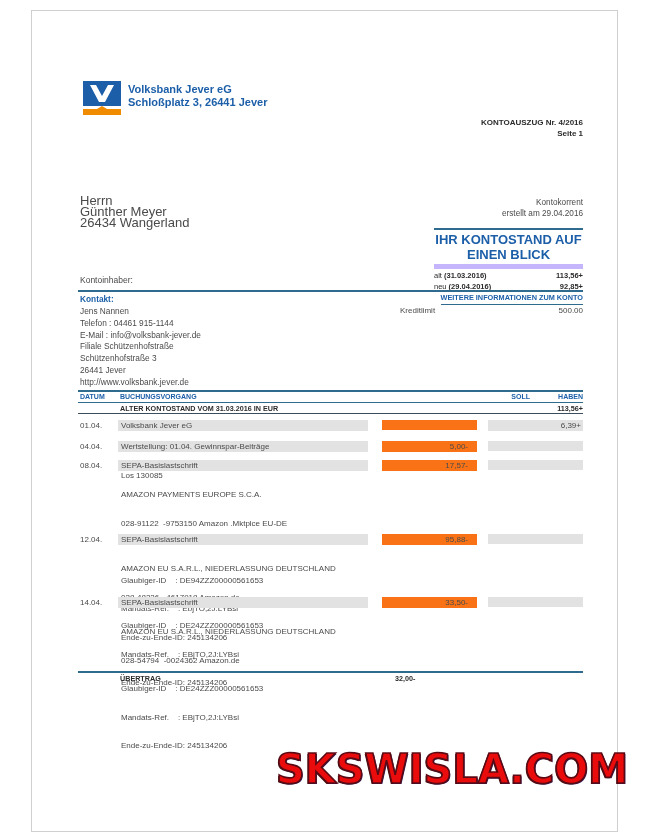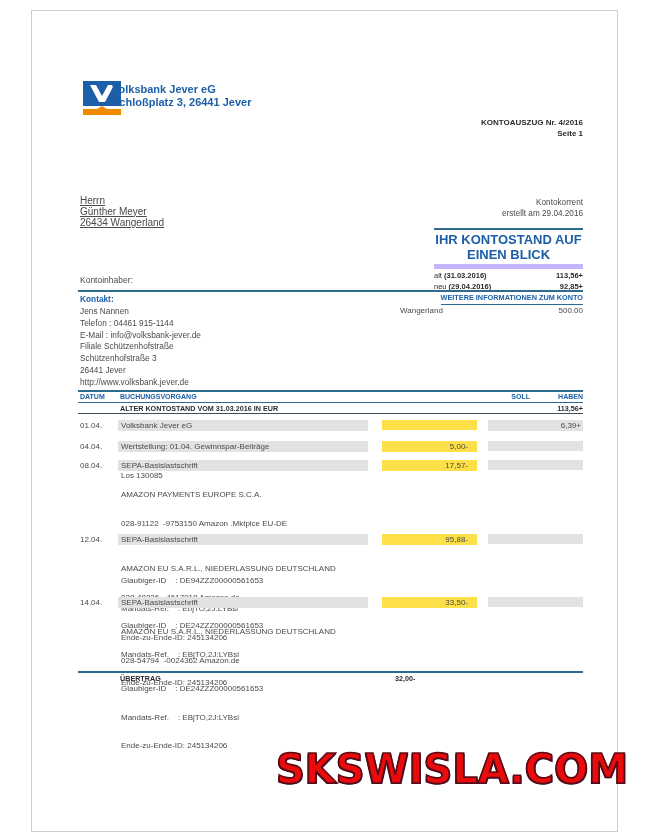--- a/index.html
+++ b/index.html
@@ -5,29 +5,29 @@
   html,body{margin:0;padding:0;background:#ffffff;}
   .page{
     position:relative;width:648px;height:840px;background:#ffffff;overflow:hidden;
     font-family:"Liberation Sans","DejaVu Sans",sans-serif;color:#3c3c3c;
   }
   .frame{position:absolute;left:31px;top:10px;width:585px;height:820px;border:1px solid #cfcfcf;}
   .b{font-weight:bold;text-align:center;}
 
   
   .logo{position:absolute;left:83px;top:81px;width:38px;height:34px;}
-  .bank-name{position:absolute;left:112px;top:83px;font-size:11px;font-weight:bold;color:#1c5fa8;line-height:13px;white-space:pre;}
+  .bank-name{position:absolute;left:128px;top:83px;font-size:11px;font-weight:bold;color:#1c5fa8;line-height:13px;white-space:pre;}
 
   
   .stmt-title{position:absolute;right:65px;top:117px;text-align:right;font-size:8px;font-weight:bold;color:#2b2b2b;line-height:11px;}
   .acct-block{position:absolute;left:443px;top:150px;width:140px;font-size:7.8px;line-height:11px;color:#4a4a4a;}
   .acct-block .lbl{text-align:left;font-weight:bold;color:#2b2b2b;}
   .acct-block .val{text-align:right;}
 
-  .addr{position:absolute;left:80px;top:196px;font-size:10px;line-height:10.8px;color:#4a4a4a;text-decoration:underline;}
+  .addr{position:absolute;left:80px;top:196px;font-size:13px;line-height:10.8px;color:#4a4a4a;}
   .type-block{position:absolute;right:65px;top:197px;text-align:right;font-size:8.2px;line-height:11px;color:#4a4a4a;}
 
   
   .bbox{position:absolute;left:434px;top:228px;width:149px;border-top:2px solid #2f6a8f;}
   .bbox-title{font-size:13px;font-weight:bold;color:#1c5fa8;text-align:center;padding:2px 0 2px;border-bottom:5px solid #c4b5fd;}
   .bbox-row{display:flex;justify-content:space-between;font-size:7.5px;padding-top:2px;color:#2b2b2b;}
   .bbox-row .amt{font-weight:bold;}
 
   .kinh{position:absolute;left:80px;top:275px;font-size:8.5px;color:#4a4a4a;}
 
@@ -47,21 +47,21 @@
   .th-debit{position:absolute;right:118px;}
   .th-credit{position:absolute;right:65px;}
   .t-headline{position:absolute;left:78px;top:402px;width:505px;border-top:1px solid #2f6a8f;}
   .oldbal-label{position:absolute;left:120px;top:404px;font-size:7.2px;font-weight:bold;color:#2b2b2b;}
   .oldbal-amt{position:absolute;right:65px;top:404px;font-size:7.2px;font-weight:bold;color:#2b2b2b;}
   .oldbal-line{position:absolute;left:78px;top:413px;width:505px;border-top:1px solid #3d4d5c;}
 
   .txrow{position:absolute;left:78px;width:505px;font-size:8px;color:#4a4a4a;}
   .tx-date{position:absolute;left:2px;top:1px;}
   .tx-title{position:absolute;left:40px;top:0;width:250px;background:#e2e2e2;padding:1px 0 1px 3px;box-sizing:border-box;min-height:10px;white-space:pre;}
-  .tx-debit{position:absolute;left:304px;top:0;width:95px;background:#fde047;text-align:right;padding:1px 9px 1px 0;box-sizing:border-box;min-height:10px;}
+  .tx-debit{position:absolute;left:304px;top:0;width:95px;background:#f97316;text-align:right;padding:1px 9px 1px 0;box-sizing:border-box;min-height:10px;}
   .tx-credit{position:absolute;left:410px;top:0;width:95px;background:#e2e2e2;text-align:right;padding:1px 2px 1px 0;box-sizing:border-box;min-height:10px;}
   .tx-details{position:absolute;left:43px;top:12px;white-space:pre;}
   .dline{line-height:10.5px;min-height:10.5px;}
 
   .u-line{position:absolute;left:78px;top:671px;width:505px;border-top:2px solid #2f6a8f;}
   .u-label{position:absolute;left:120px;top:674px;font-size:7.2px;font-weight:bold;color:#2b2b2b;}
   .u-amount{position:absolute;left:395px;top:674px;font-size:7.2px;font-weight:bold;color:#2b2b2b;}
 
   .watermark{
     position:absolute;left:276px;top:746px;font-size:40px;font-weight:bold;
@@ -120,21 +120,21 @@
   <div class="c-right-title">WEITERE INFORMATIONEN ZUM KONTO</div>
   <div class="c-lines">
     <div>Jens Nannen</div>
     <div>Telefon : 04461 915-1144</div>
     <div>E-Mail : info@volksbank-jever.de</div>
     <div>Filiale Schützenhofstraße</div>
     <div>Schützenhofstraße 3</div>
     <div>26441 Jever</div>
     <div>http://www.volksbank.jever.de</div>
   </div>
-  <div class="c-limit-label">Wangerland</div>
+  <div class="c-limit-label">Kreditlimit</div>
   <div class="c-limit-value">500.00</div>
 
   <div class="t-topline"></div>
   <div class="t-head">
     <span class="th-date">DATUM</span>
     <span class="th-tx">BUCHUNGSVORGANG</span>
     <span class="th-debit">SOLL</span>
     <span class="th-credit">HABEN</span>
   </div>
   <div class="t-headline"></div>

